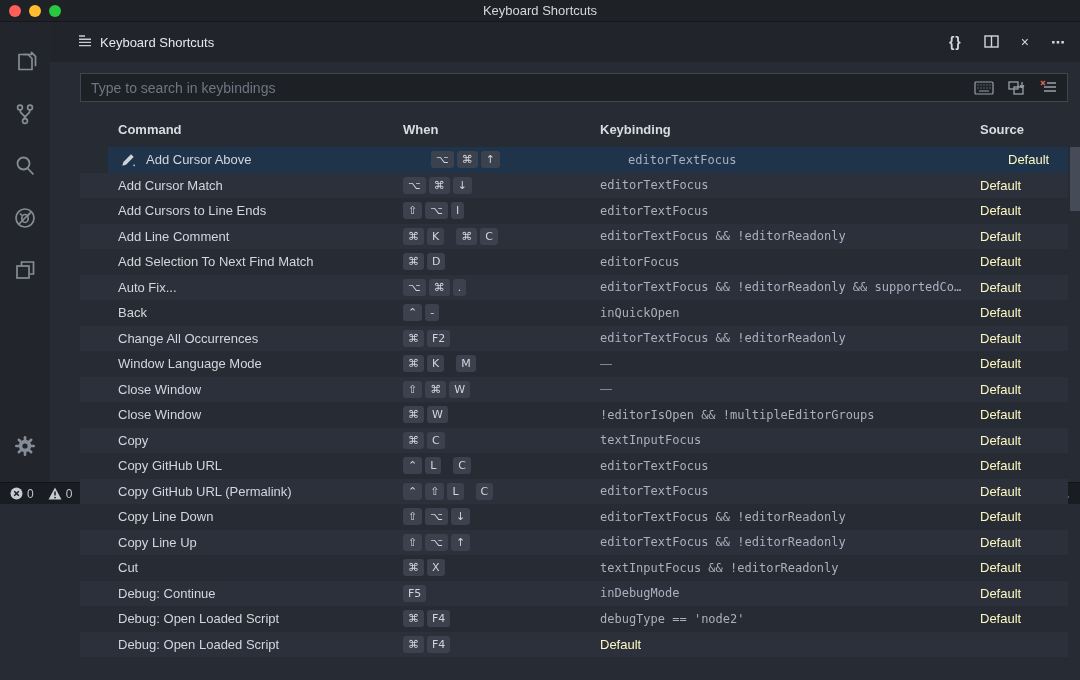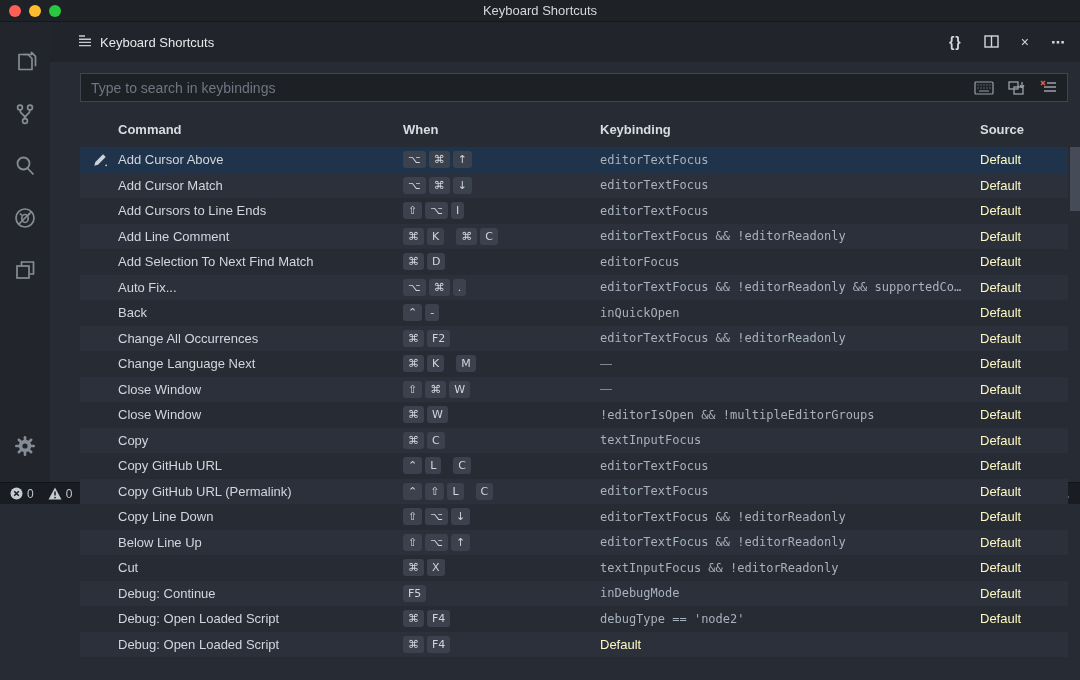--- a/index.html
+++ b/index.html
@@ -44,21 +44,21 @@
 
   
   .tablewrap { flex:1; position:relative; min-height:0; padding:0 12px 0 30px; }
   .grid-cols { display:grid; grid-template-columns:38px 285px 197px 380px 1fr; align-items:center; }
   .thead { height:35px; }
   .thead .th { font-size:13px; font-weight:bold; color:#d8dce2; }
   .rows { position:relative; }
   .row { height:25.5px; cursor:pointer; }
   .row:nth-child(odd) { background:#2b303a; }
   .row:nth-child(even) { background:#272b33; }
-  .row.selected { background:#1f334b; }
+  .row.selected { background:#1f334b;margin-left:28px; }
   .edit-icon { visibility:hidden; padding-left:13px; display:flex; align-items:center; }
   .row.selected .edit-icon { visibility:visible; }
   .cmd { font-size:13px; color:#d2d6dd; white-space:nowrap; overflow:hidden; }
   .keys { display:flex; align-items:center; }
   .chord { display:inline-flex; margin-right:9px; }
   .key { display:inline-flex; align-items:center; justify-content:center; min-width:13px; height:17px;
     padding:0 5px; margin-right:3px; background:#3b414d; border-radius:3px;
     color:#d0d5dd; font-size:11px; font-family:"DejaVu Sans","Liberation Sans",sans-serif; }
   .when { font-family:"DejaVu Sans Mono",monospace; font-size:12px; color:#a8b1be; white-space:nowrap; overflow:hidden; text-overflow:ellipsis; padding-right:14px; }
   .when.empty { color:#8b93a0; font-family:"Liberation Sans","DejaVu Sans",sans-serif; }
@@ -364,21 +364,21 @@
     <span class="when">editorTextFocus &amp;&amp; !editorReadonly</span>
     <span class="src">Default</span>
   </div>
             <div class="row grid-cols">
     <span class="edit-icon">
       <svg width="14" height="14" viewBox="0 0 16 16">
                   <path d="M1.5 14.5 l1.2-4.2 8.8-8.8 3 3 -8.8 8.8 z" fill="#cdd2d9"></path>
                   <circle cx="15" cy="14" r="1" fill="#cdd2d9"></circle>
                 </svg>
     </span>
-    <span class="cmd">Change Language Next</span>
+    <span class="cmd">Window Language Mode</span>
     <span class="keys">
                 <span class="chord">
                   <span class="key">⌘</span>
                   <span class="key">K</span>
                 </span>
                 <span class="chord">
                   <span class="key">M</span>
                 </span>
               </span>
     <span class="when empty">—</span>
@@ -495,21 +495,21 @@
     <span class="when">editorTextFocus &amp;&amp; !editorReadonly</span>
     <span class="src">Default</span>
   </div>
             <div class="row grid-cols">
     <span class="edit-icon">
       <svg width="14" height="14" viewBox="0 0 16 16">
                   <path d="M1.5 14.5 l1.2-4.2 8.8-8.8 3 3 -8.8 8.8 z" fill="#cdd2d9"></path>
                   <circle cx="15" cy="14" r="1" fill="#cdd2d9"></circle>
                 </svg>
     </span>
-    <span class="cmd">Below Line Up</span>
+    <span class="cmd">Copy Line Up</span>
     <span class="keys">
                 <span class="chord">
                   <span class="key">⇧</span>
                   <span class="key">⌥</span>
                   <span class="key">↑</span>
                 </span>
               </span>
     <span class="when">editorTextFocus &amp;&amp; !editorReadonly</span>
     <span class="src">Default</span>
   </div>

